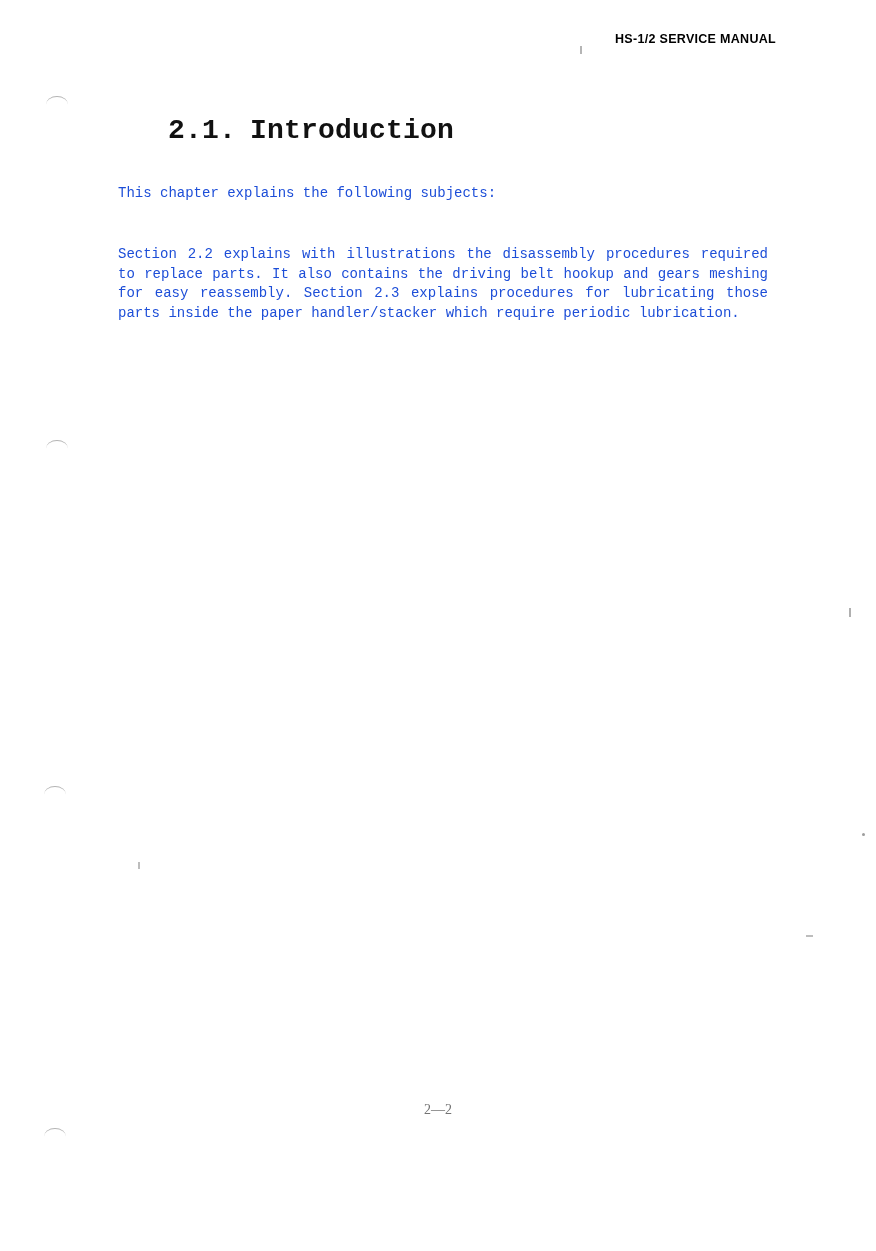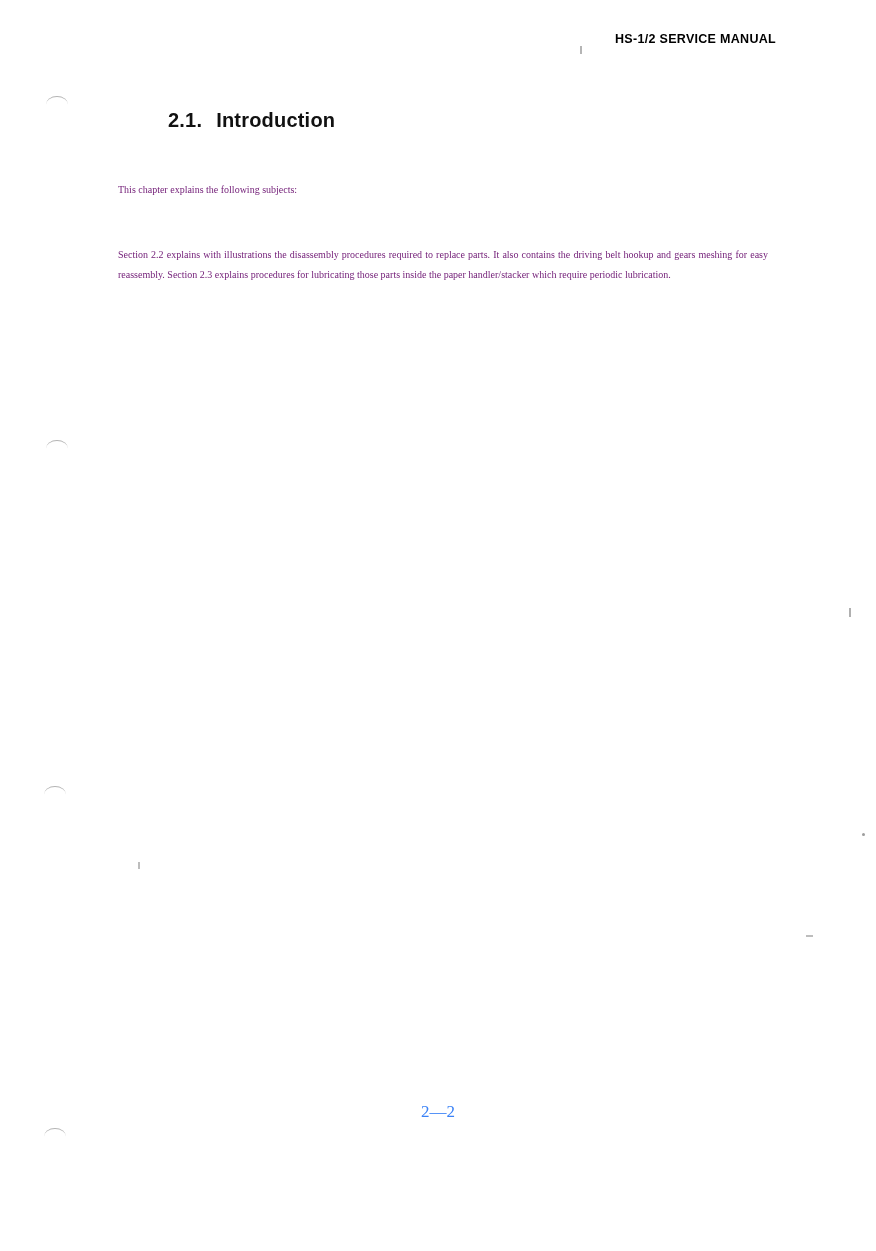--- a/index.html
+++ b/index.html
@@ -26,55 +26,55 @@
     font-weight: bold;
     font-size: 12.5px;
     letter-spacing: 0.3px;
     color: #000000;
     white-space: nowrap;
   }
   .chapter-title {
     position: absolute;
     top: 96px;
     left: 168px;
-    font-family: Liberation Sans, sans-serif;
-    font-size: 20px;
+    font-family: Liberation Mono, monospace;
+    font-size: 28px;
     letter-spacing: 0.2px;
     color: #111111;
     white-space: nowrap;
   }
   .chapter-title .num {
     margin-right: 14px;
   }
   .body-block {
     position: absolute;
     left: 118px;
     width: 650px;
-    font-family: Liberation Serif, serif;
-    font-size: 10px;
+    font-family: Liberation Mono, monospace;
+    font-size: 14px;
     line-height: 19.5px;
-    color: #701a75;
+    color: #1d4ed8;
   }
   .intro-line {
     top: 170px;
   }
   .para {
     top: 209px;
     text-align: justify;
     margin-top: 36px;
   }
   .page-number {
     position: absolute;
     top: 1102px;
     left: 0;
     width: 876px;
     text-align: center;
     font-family: "Liberation Serif", serif;
-    font-size: 17px;
-    color: #3b82f6;
+    font-size: 14px;
+    color: #737373;
   }
   
   .scan-mark {
     position: absolute;
     width: 22px;
     height: 9px;
     border-top: 1px solid #9a9a9a;
     border-radius: 60% 60% 0 0 / 100% 100% 0 0;
     opacity: 0.75;
   }

